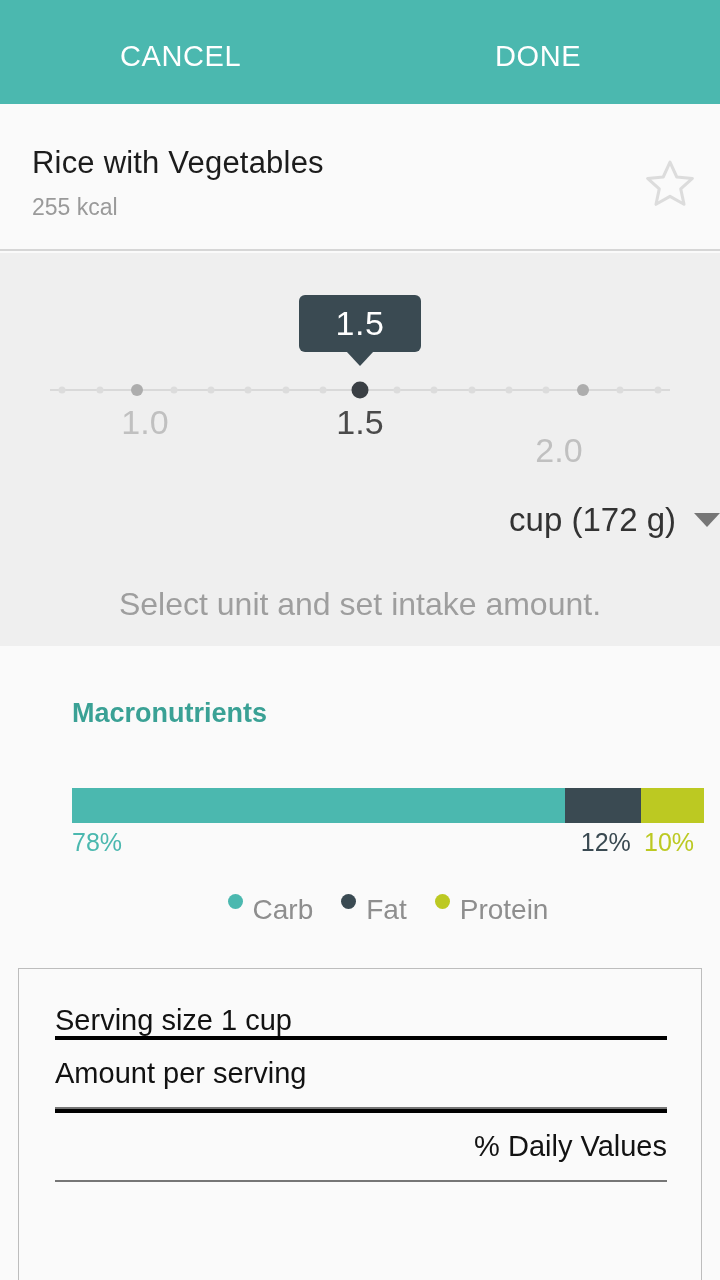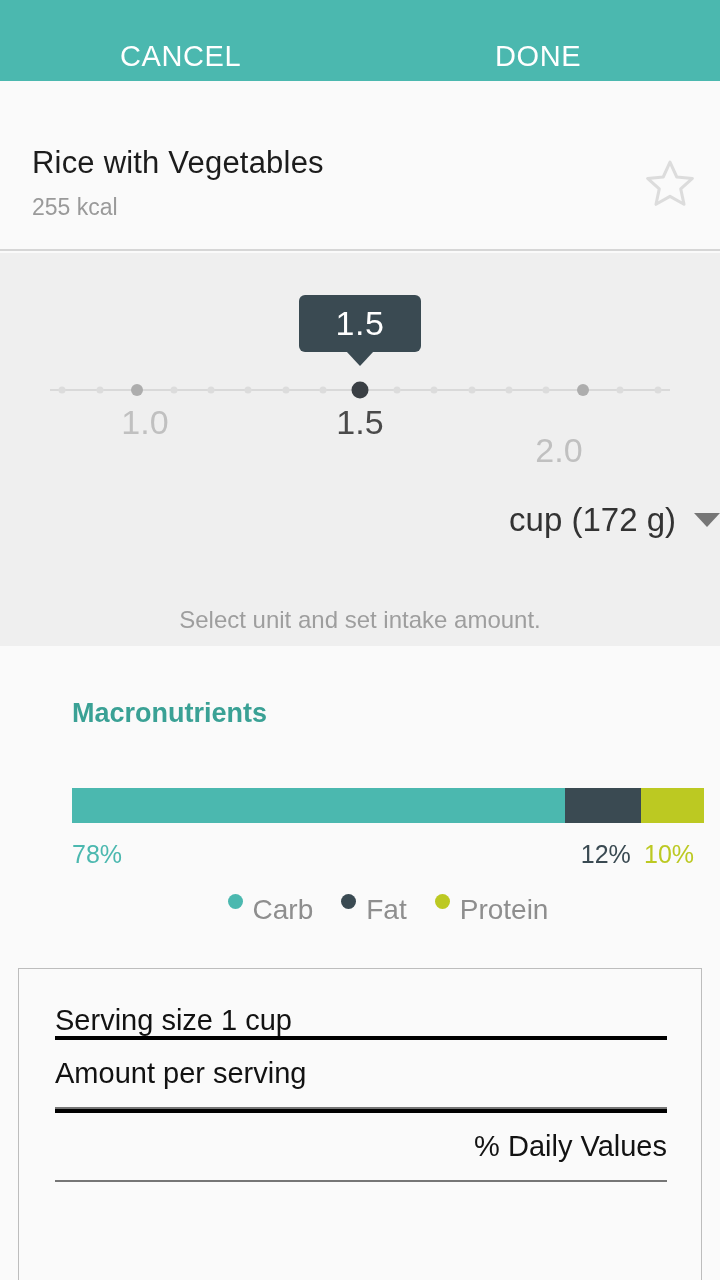--- a/index.html
+++ b/index.html
@@ -6,21 +6,21 @@
   html, body {
     width:720px; height:1280px;
     font-family:"Liberation Sans", sans-serif;
     background:#fafafa;
     overflow:hidden;
   }
   #app { position:relative; width:720px; height:1280px; }
 
   
   .topbar {
-    position:absolute; top:0; left:0; width:720px; height:81px;
+    position:absolute; top:0; left:0; width:720px; height:104px;
     background:#4bb8af;
   }
   .topbar-btn {
     position:absolute; top:0; height:112px;
     display:flex; align-items:center;
     color:#ffffff; font-size:29px; letter-spacing:0.6px;
     cursor:pointer; background:transparent; border:none;
     font-family:"Liberation Sans", sans-serif;
   }
   .btn-cancel { left:120px; }
@@ -95,21 +95,21 @@
   .unit-text { font-size:33px; color:#333333; }
   .caret {
     margin-left:18px;
     width:0; height:0;
     border-left:13px solid transparent;
     border-right:13px solid transparent;
     border-top:14px solid #767676;
   }
   .hint {
     position:absolute; left:0; top:333px; width:720px;
-    text-align:center; font-size:24px; color:#9e9e9e;margin-top:20px;
+    text-align:center; font-size:32px; color:#9e9e9e;
   }
 
   
   .macro-section {
     position:absolute; top:646px; left:0; width:720px; height:310px;
     background:#fafafa;
     margin-left:28px;
   }
   .macro-title {
     position:absolute; left:44px; top:52px;
@@ -117,21 +117,21 @@
   }
   .macro-bar {
     position:absolute; left:44px; top:142px;
     width:632px; height:35px; display:flex; overflow:hidden;
   }
   .macro-seg { height:100%; }
   .macro-pcts {
     position:absolute; left:44px; top:182px; width:632px; height:34px;
   }
   .macro-pct {
-    position:absolute; top:12px; font-size:25px; white-space:nowrap;
+    position:absolute; top:0; font-size:25px; white-space:nowrap;
   }
   .legend {
     position:absolute; left:0; top:248px; width:720px;
     display:flex; align-items:center; justify-content:center;
   }
   .legend-item {
     display:flex; margin:0 14px;
   }
   .legend-dot {
     width:15px; height:15px; border-radius:50%; margin-right:10px;

